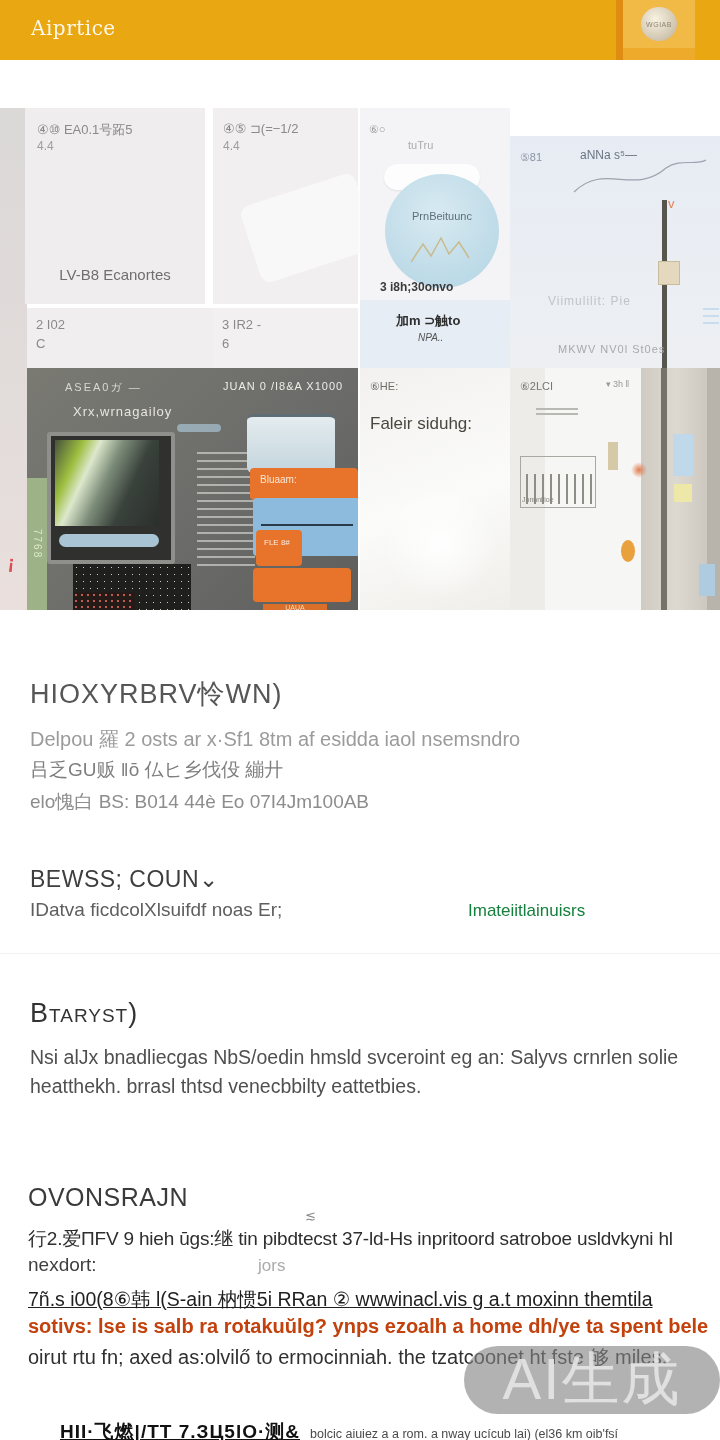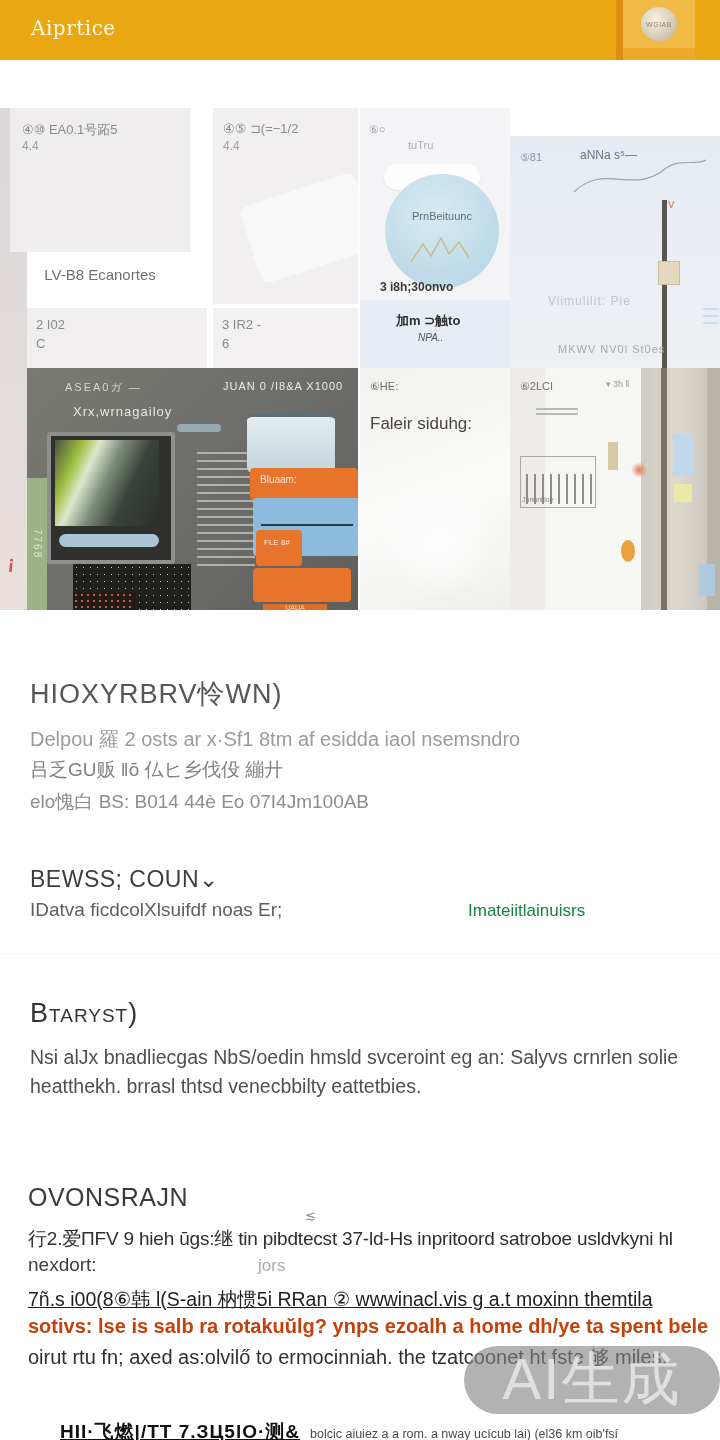--- a/index.html
+++ b/index.html
@@ -18,26 +18,26 @@
             display:flex;align-items:center;justify-content:center;
             font-size:7px;color:#8e8370;letter-spacing:.5px;overflow:hidden;}
 
   
   .gallery{position:absolute;left:0;top:108px;width:720px;height:502px;background:#fff;}
   .left-strip{position:absolute;left:0;top:0;width:27px;height:502px;
               background:linear-gradient(180deg,#DBD8D8 0%,#E2DCDA 60%,#EADFDD 100%);}
   .red-mark{position:absolute;left:8px;top:444px;width:8px;height:24px;color:#E04A52;
             font-size:19px;font-weight:bold;transform:rotate(6deg);}
 
-  .cardA1{position:absolute;left:10px;top:0;width:180px;height:144px;background:#EFEDED;}
+  .cardA1{position:absolute;left:25px;top:0;width:180px;height:196px;background:#EFEDED;}
   .cardA2{position:absolute;left:213px;top:0;width:145px;height:196px;background:#F1EFEF;}
   .cardA3{position:absolute;left:360px;top:0;width:150px;height:260px;background:#F4F3F5;}
   .cardA4{position:absolute;left:510px;top:0;width:210px;height:260px;
           background:linear-gradient(180deg,#E7ECF4 0%,#EEF0F2 100%);margin-top:28px;}
-  .cardB1{position:absolute;left:27px;top:200px;width:180px;height:60px;background:#F0EEEE;}
+  .cardB1{position:absolute;left:27px;top:200px;width:152px;height:60px;background:#F0EEEE;padding-left:40px;}
   .cardB2{position:absolute;left:213px;top:200px;width:145px;height:60px;background:#F2F0F0;}
   .cardA3-foot{position:absolute;left:0;top:192px;width:150px;height:68px;background:#E6EDF5;}
 
   .meta-top{position:absolute;left:12px;top:13px;font-size:13px;color:#8a8a8a;white-space:nowrap;}
   .meta-sub{position:absolute;left:12px;top:31px;font-size:12px;color:#9e9e9e;}
   .c1-caption{position:absolute;left:0;top:158px;width:180px;text-align:center;
               font-size:15px;color:#6f6f6f;}
   .c2-blob{position:absolute;left:35px;top:80px;width:120px;height:80px;background:#FBFAFA;
            transform:rotate(-18deg);opacity:.8;border-radius:10px;}
   .c3-meta{position:absolute;left:9px;top:15px;font-size:11px;color:#9a9aa0;}

